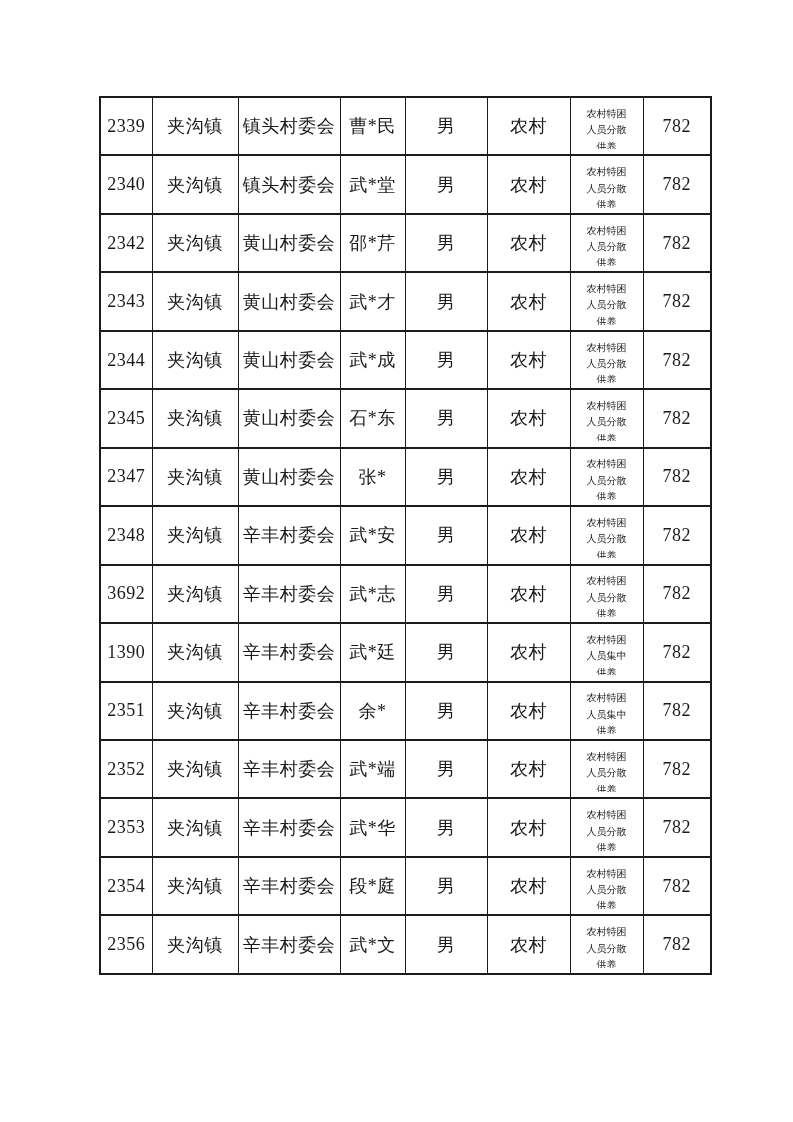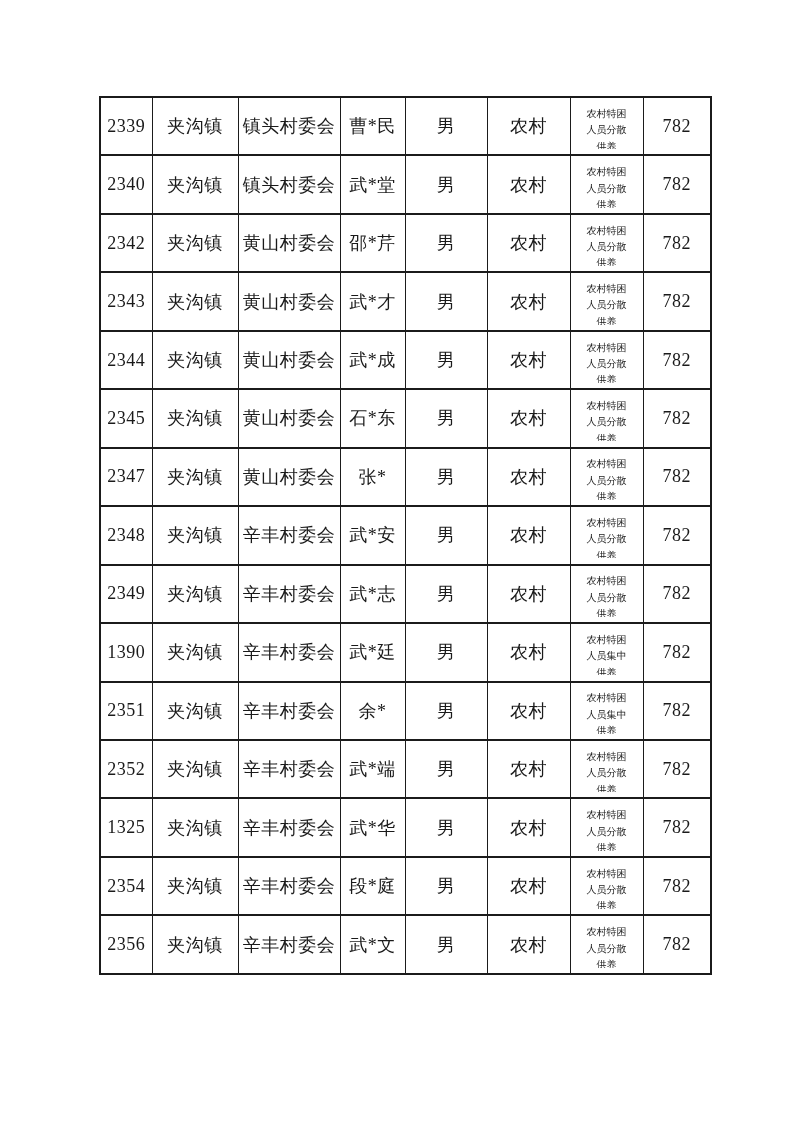--- a/index.html
+++ b/index.html
@@ -197,21 +197,21 @@
     <td class="c-support">
       <div class="support-box">
               <div class="support-line">农村特困</div>
               <div class="support-line">人员分散</div>
               <div class="support-line">供养</div>
             </div>
     </td>
     <td class="c-amount">782</td>
   </tr>
         <tr>
-    <td class="c-no">2349</td>
+    <td class="c-no">3692</td>
     <td class="c-town">夹沟镇</td>
     <td class="c-village">辛丰村委会</td>
     <td class="c-name">武*志</td>
     <td class="c-gender">男</td>
     <td class="c-category">农村</td>
     <td class="c-support">
       <div class="support-box">
               <div class="support-line">农村特困</div>
               <div class="support-line">人员分散</div>
               <div class="support-line">供养</div>
@@ -261,21 +261,21 @@
     <td class="c-support">
       <div class="support-box">
               <div class="support-line">农村特困</div>
               <div class="support-line">人员分散</div>
               <div class="support-line">供养</div>
             </div>
     </td>
     <td class="c-amount">782</td>
   </tr>
         <tr>
-    <td class="c-no">1325</td>
+    <td class="c-no">2353</td>
     <td class="c-town">夹沟镇</td>
     <td class="c-village">辛丰村委会</td>
     <td class="c-name">武*华</td>
     <td class="c-gender">男</td>
     <td class="c-category">农村</td>
     <td class="c-support">
       <div class="support-box">
               <div class="support-line">农村特困</div>
               <div class="support-line">人员分散</div>
               <div class="support-line">供养</div>

